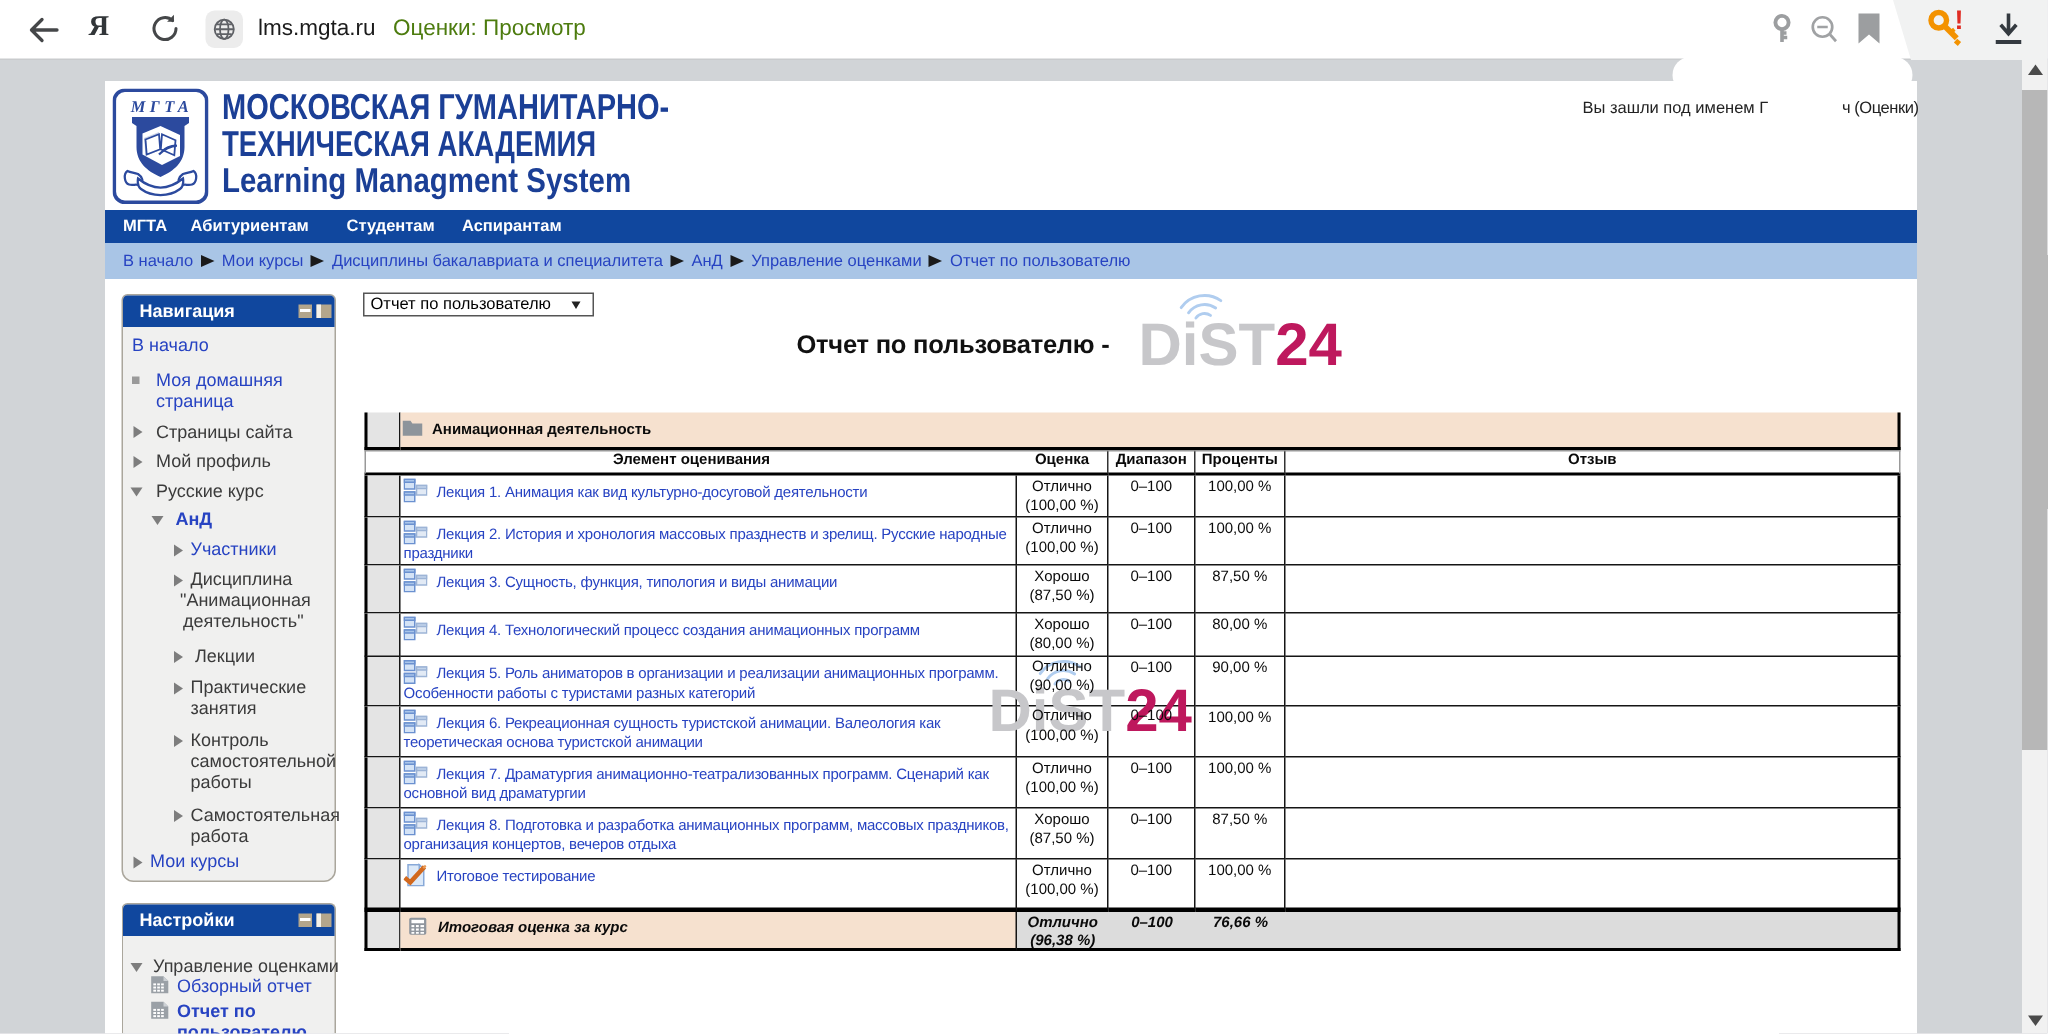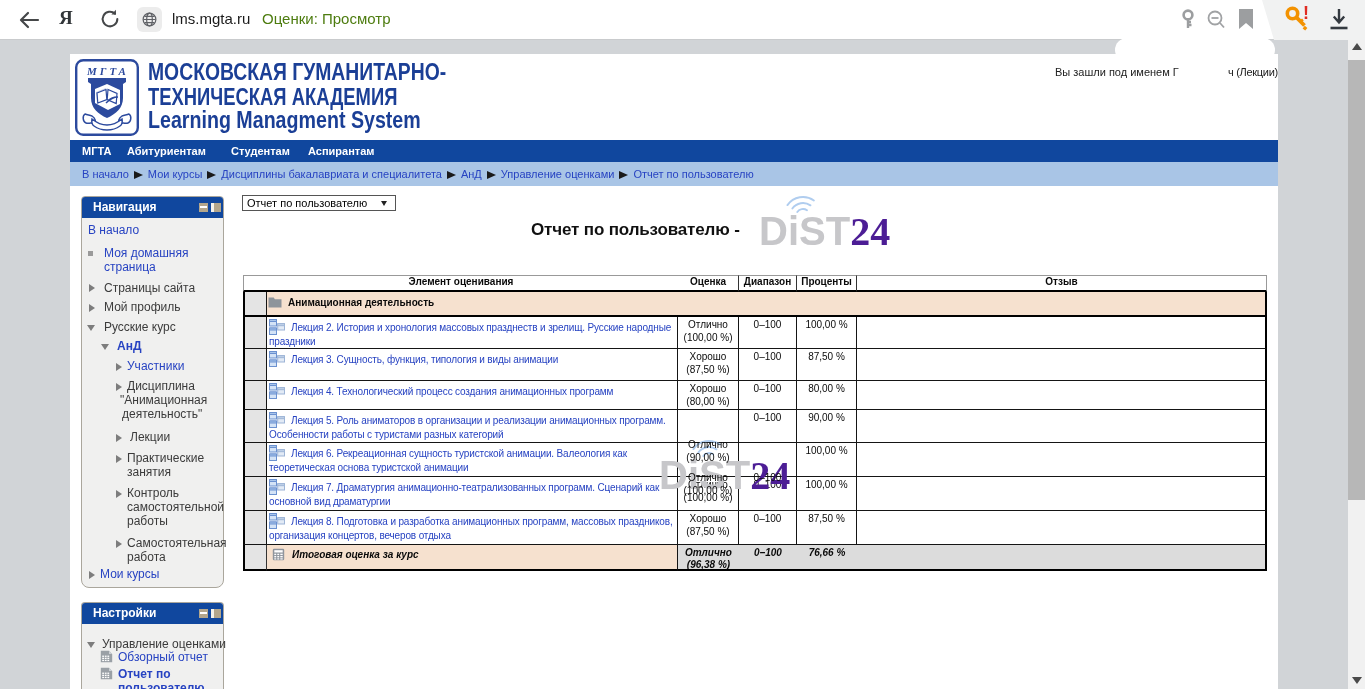--- a/index.html
+++ b/index.html
@@ -44,21 +44,21 @@
 .trd{position:absolute;width:0;height:0;border-top:6px solid #7d7d7d;border-left:4px solid transparent;border-right:4px solid transparent;}
 .sq{position:absolute;width:5px;height:5px;background:#9a9a9a;}
 
 #selbox{position:absolute;left:242px;top:195px;width:154px;height:16px;border:1px solid #555;box-sizing:border-box;background:#fff;font-size:11px;}
 #selbox .t{position:absolute;left:4px;top:1px;}
 #selbox .a{position:absolute;right:8px;top:5px;width:0;height:0;border-top:5px solid #222;border-left:3.5px solid transparent;border-right:3.5px solid transparent;}
 #heading{position:absolute;left:531px;top:220px;font-size:17px;font-weight:bold;color:#111;letter-spacing:-0.15px;}
 
 .wm{position:absolute;font-weight:bold;white-space:nowrap;z-index:6;font-family:"Liberation Sans",sans-serif;}
 .wm .g{color:#c7c7ca;}
-.wm .o{color:#4c1d95;font-family:Liberation Serif, serif;}
+.wm .o{color:#be185d;}
 
 #gtable{position:absolute;left:243px;top:275px;border-collapse:separate;border-spacing:0;table-layout:fixed;width:1024px;font-size:10px;color:#0a0a0a;}
 #gtable td,#gtable th{box-sizing:border-box;padding:0;vertical-align:top;overflow:hidden;}
 #gtable th{font-weight:bold;border-top:1px solid #999;border-bottom:2px solid #000;font-size:10px;}
 #gtable th.f{border-left:1px solid #999;}
 #gtable th.l{border-right:1px solid #999;}
 #gtable th.m{border-right:1px solid #333;}
 #gtable td.ind{background:#e4e4e4;border-left:2px solid #000;border-right:1px solid #151515;border-bottom:1px solid #151515;}
 #gtable td.cat{background:#f6e1cf;border-bottom:2px solid #000;border-right:2px solid #000;padding-top:4px;}
 #gtable td.c1{border-right:1px solid #151515;border-bottom:1px solid #151515;padding:2px 4px 0 2px;line-height:13px;letter-spacing:-0.15px;}
@@ -134,21 +134,21 @@
   <path d="M21 33l10-4 1 12-10 4z" fill="#2c4a9e" opacity="0.25"></path>
   <path d="M22 34l9-3.5.8 10-9 3.5zM33 30.5l9 4-.8 10-9-4z" fill="#fff" stroke="#2c4a9e" stroke-width="1.2"></path>
   <path d="M31 44c3-3 8-6 12-6M33 42c2-2 6-4 9-4" stroke="#2c4a9e" stroke-width="1.5" fill="none"></path>
   <path d="M10 55c-3 2-2 8 1 9 3 1 5-1 8 1 2-3 1-6-2-8-3-1-5-1-7-2zM54 55c3 2 2 8-1 9-3 1-5-1-8 1-2-3-1-6 2-8 3-1 5-1 7-2z" fill="#fff" stroke="#2c4a9e" stroke-width="1.5"></path>
   <path d="M17 60c5 4 10 6 15 6s10-2 15-6c0 0 1 5-2 7-4 3-9 4-13 4s-9-1-13-4c-3-2-2-7-2-7z" fill="#fff" stroke="#2c4a9e" stroke-width="1.5"></path>
 </svg>
 <div id="hl1">МОСКОВСКАЯ ГУМАНИТАРНО-</div>
 <div id="hl2">ТЕХНИЧЕСКАЯ АКАДЕМИЯ</div>
 <div id="hl3">Learning Managment System</div>
 <div id="login">Вы зашли под именем Г</div>
-<div id="logout">ч (Лекции)</div>
+<div id="logout">ч (Оценки)</div>
 
 <div id="navbar">
   <span style="left:12px">МГТА</span>
   <span style="left:57px">Абитуриентам</span>
   <span style="left:161px">Студентам</span>
   <span style="left:238px">Аспирантам</span>
 </div>
 <div id="crumb">
     <span class="t" style="left:12px"><a>В начало</a><i class="bsep"></i><a>Мои курсы</a><i class="bsep"></i><a>Дисциплины бакалавриата и специалитета</a><i class="bsep"></i><a>АнД</a><i class="bsep"></i><a>Управление оценками</a><i class="bsep"></i><a>Отчет по пользователю</a></span>
   </div>
@@ -264,32 +264,42 @@
 <table id="gtable">
 <colgroup>
       <col style="width:24px">
       <col style="width:411px">
       <col style="width:61px">
       <col style="width:58px">
       <col style="width:60px">
       <col style="width:410px">
     </colgroup>
 <tbody>
-      <tr style="height:17px">
+      <tr style="height:25px">
+        <td class="ind" style="border-bottom:2px solid #000"></td>
+        <td class="cat" colspan="5"><svg class="icn" style="width:14px;height:12px;vertical-align:-2px;margin:0 6px 0 1px" viewBox="0 0 14 12">
+            <use href="#folder"></use>
+          </svg><b>Анимационная деятельность</b></td>
+      </tr>
+<tr style="height:17px">
         <th class="f" colspan="2">Элемент оценивания</th>
         <th class="m">Оценка</th>
         <th class="m">Диапазон</th>
         <th class="m">Проценты</th>
         <th class="l">Отзыв</th>
       </tr>
-<tr style="height:25px">
-        <td class="ind" style="border-bottom:2px solid #000"></td>
-        <td class="cat" colspan="5"><svg class="icn" style="width:14px;height:12px;vertical-align:-2px;margin:0 6px 0 1px" viewBox="0 0 14 12">
-            <use href="#folder"></use>
-          </svg><b>Анимационная деятельность</b></td>
+<tr style="height:28px">
+        <td class="ind"></td>
+        <td class="c1"><svg class="icn">
+            <use href="#lesson"></use>
+          </svg><a>Лекция 1. Анимация как вид культурно-досуговой деятельности</a></td>
+        <td class="cc">Отлично<br>(100,00 %)</td>
+        <td class="cc">0–100</td>
+        <td class="cc">100,00 %</td>
+        <td class="cr"></td>
       </tr>
 <tr style="height:31px" id="r2">
         <td class="ind"></td>
         <td class="c1"><svg class="icn">
             <use href="#lesson"></use>
           </svg><a><span class="nw">Лекция 2. История и хронология массовых празднеств и зрелищ. Русские народные</span><br>праздники</a></td>
         <td class="cc">Отлично<br>(100,00 %)</td>
         <td class="cc">0–100</td>
         <td class="cc">100,00 %</td>
         <td class="cr"></td>
@@ -345,20 +355,30 @@
         <td class="cr"></td>
       </tr>
 <tr style="height:34px">
         <td class="ind"></td>
         <td class="c1"><svg class="icn">
             <use href="#lesson"></use>
           </svg><a><span class="nw">Лекция 8. Подготовка и разработка анимационных программ, массовых праздников,</span><br>организация концертов, вечеров отдыха</a></td>
         <td class="cc">Хорошо<br>(87,50 %)</td>
         <td class="cc">0–100</td>
         <td class="cc">87,50 %</td>
+        <td class="cr"></td>
+      </tr>
+<tr style="height:35px" class="last" id="rquiz">
+        <td class="ind"></td>
+        <td class="c1"><svg class="icn">
+            <use href="#quiz"></use>
+          </svg><a>Итоговое тестирование</a></td>
+        <td class="cc">Отлично<br>(100,00 %)</td>
+        <td class="cc">0–100</td>
+        <td class="cc">100,00 %</td>
         <td class="cr"></td>
       </tr>
 <tr style="height:26px">
         <td class="find"></td>
         <td class="fcat"><svg class="icn" style="width:13px;height:13px;vertical-align:-3px;margin:0 7px 0 3px">
             <use href="#calc"></use>
           </svg>Итоговая оценка за курс</td>
         <td class="fgrey" colspan="4">
           <div style="position:absolute;left:0;top:2px;width:61px;text-align:center;line-height:11.5px">Отлично<br>(96,38 %)</div>
           <div style="position:absolute;left:61px;top:2px;width:58px;text-align:center;">0–100</div>

